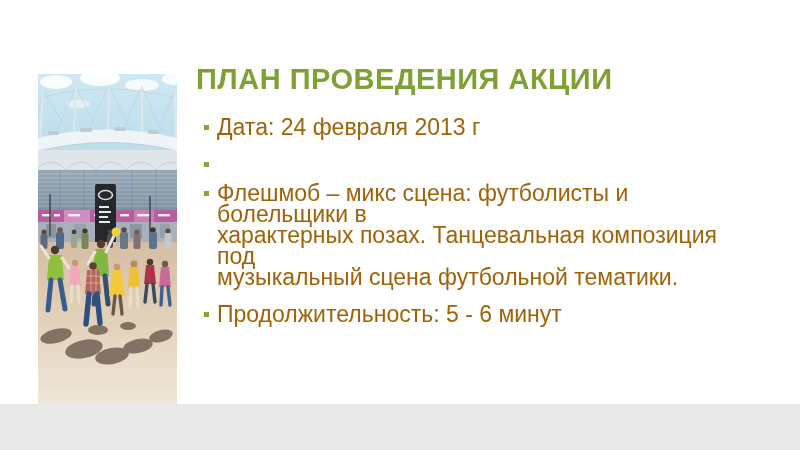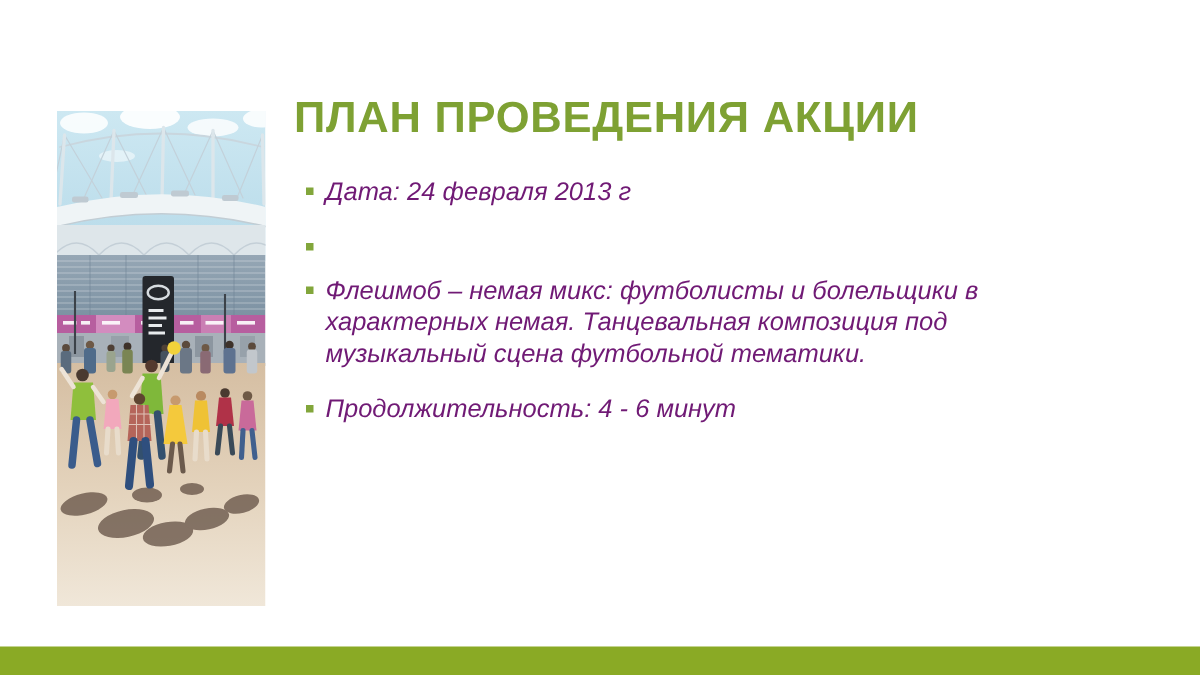--- a/index.html
+++ b/index.html
@@ -1,34 +1,34 @@
 <!DOCTYPE html>
 <html><head>
 <meta charset="utf-8">
 <style>
   html,body{margin:0;padding:0;background:#e9e9e9;}
   .slide{
-    position:relative;width:800px;height:450px;background:#ffffff;
+    position:relative;width:800px;height:404px;background:#ffffff;
     overflow:hidden;font-family:"Liberation Sans",sans-serif;
   }
   .photo{
     position:absolute;left:38px;top:74px;width:139px;height:330px;margin:0;
   }
   .photo svg{display:block;width:139px;height:330px;}
   .title{
     position:absolute;left:196px;top:62px;margin:0;width:580px;
     font-size:29px;font-weight:bold;line-height:34px;letter-spacing:0.5px;
     color:#7EA133;white-space:nowrap;
   }
   .bullets{
     position:absolute;left:204px;top:117px;width:548px;
   }
   .bullet-item{
     display:flex;align-items:flex-start;margin:0 0 16px 0;
-    font-size:17px;line-height:21px;color:#701a75;font-style:italic;
+    font-size:23px;line-height:21px;color:#a16207;
   }
   .marker{
     flex:none;width:5px;height:5px;background:#82A63B;
     margin:8px 8px 0 0;
   }
   .bullet-text{margin:0;}
   .bullet-text span{display:block;}
   .bottom-bar{
     position:absolute;left:0;top:431px;width:800px;height:19px;
     background:#8AAA25;
@@ -268,30 +268,30 @@
       </p>
     </div>
 
     <div class="bullet-item">
       <span class="marker"></span>
     </div>
 
     <div class="bullet-item">
       <span class="marker"></span>
       <p class="bullet-text">
-        <span>Флешмоб – немая микс: футболисты и болельщики в</span>
-        <span>характерных немая. Танцевальная композиция под</span>
+        <span>Флешмоб – микс сцена: футболисты и болельщики в</span>
+        <span>характерных позах. Танцевальная композиция под</span>
         <span>музыкальный сцена футбольной тематики.</span>
       </p>
     </div>
 
     <div class="bullet-item">
       <span class="marker"></span>
       <p class="bullet-text">
-        <span>Продолжительность: 4 - 6 минут</span>
+        <span>Продолжительность: 5 - 6 минут</span>
       </p>
     </div>
 
   </div>
 
   <div class="bottom-bar"></div>
 
 </div>
 
 </body></html>

